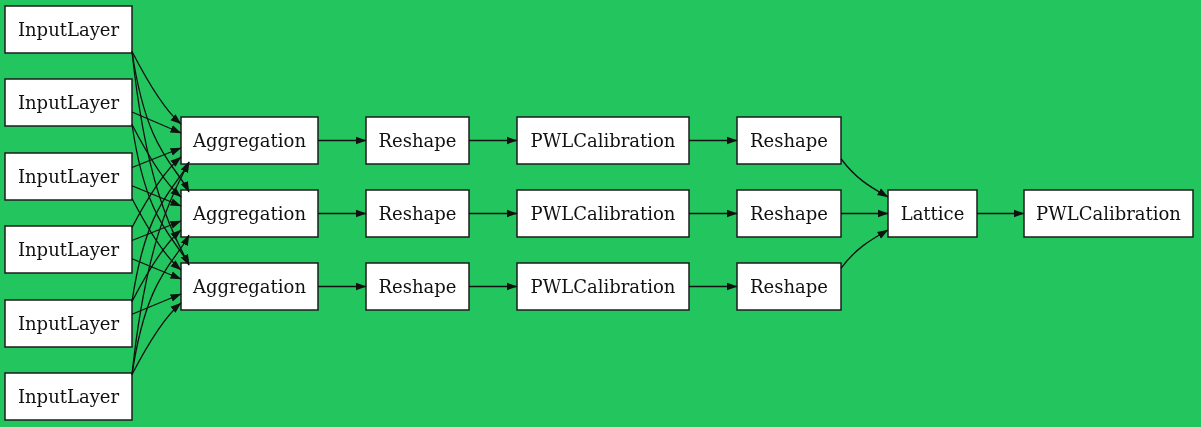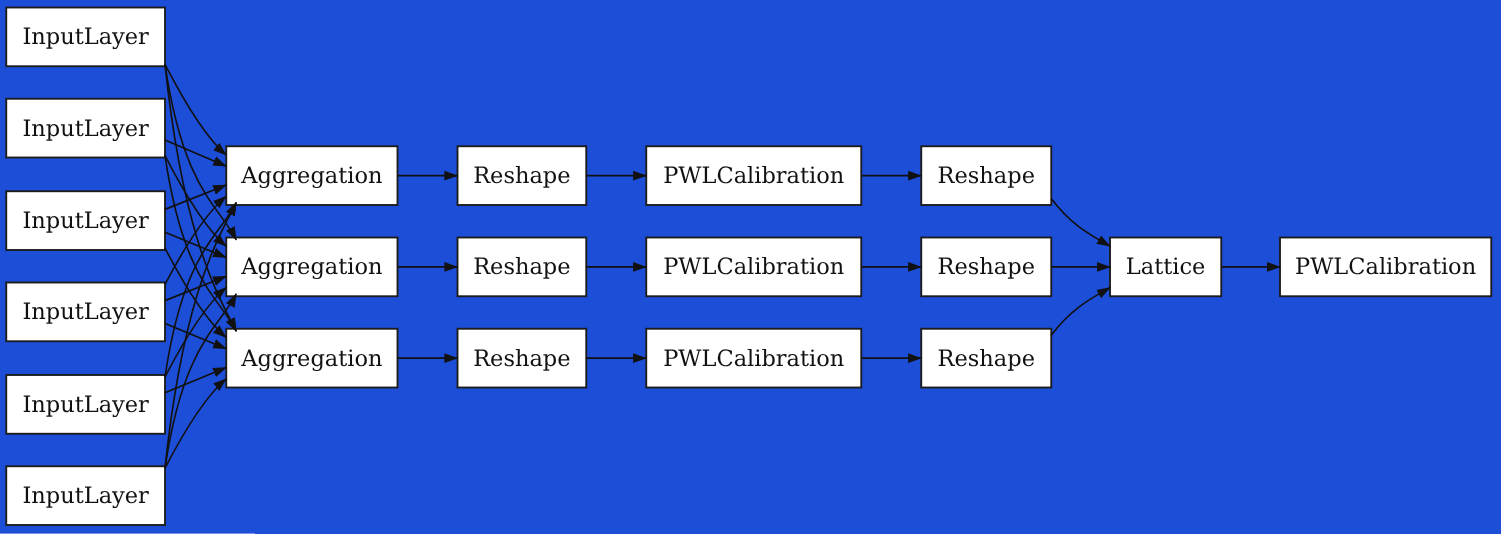--- a/index.html
+++ b/index.html
@@ -4,21 +4,21 @@
 <style>
   html, body {
     margin: 0;
     padding: 0;
     background: #ffffff;
   }
   .diagram-canvas {
     position: relative;
     width: 1201px;
     height: 427px;
-    background: #1d4ed8;
+    background: #22c55e;
     overflow: hidden;
     font-family: "DejaVu Serif", "Liberation Serif", serif;
   }
   .node-box {
     fill: #ffffff;
     stroke: #1c1c1c;
     stroke-width: 1.5;
   }
   .node-label {
     font-family: "DejaVu Serif", "Liberation Serif", serif;

